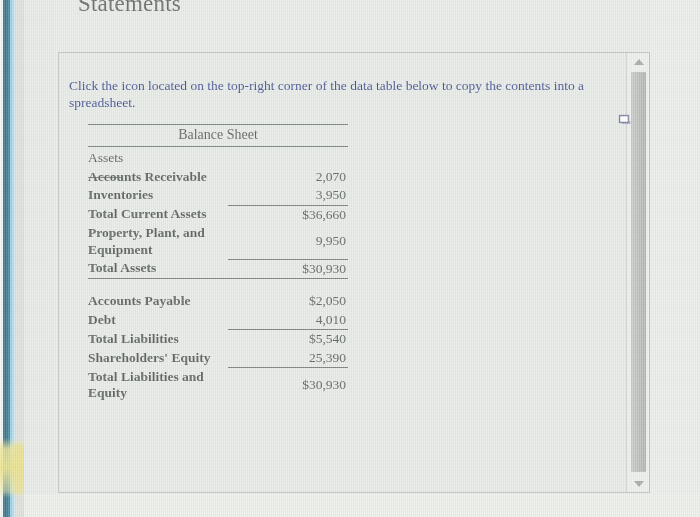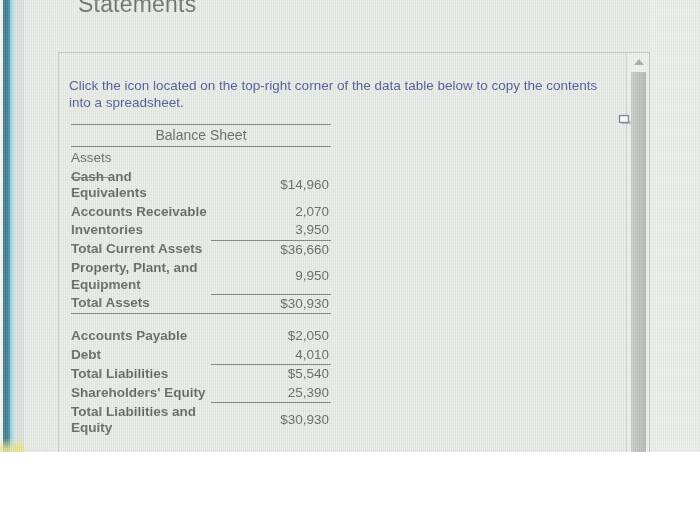--- a/index.html
+++ b/index.html
@@ -3,24 +3,24 @@
 <meta charset="utf-8">
 <style>
   html, body {
     margin: 0;
     padding: 0;
     background: #ffffff;
   }
   #screen {
     position: relative;
     width: 700px;
-    height: 452px;
+    height: 517px;
     overflow: hidden;
     background: #e7eae6;
-    font-family: Liberation Sans, sans-serif;
+    font-family: Liberation Serif, serif;
     -webkit-font-smoothing: antialiased;
   }
 
   
   #noise {
     position: absolute;
     inset: 0;
     pointer-events: none;
     z-index: 50;
     opacity: .40;
@@ -122,21 +122,21 @@
     top: 111px;
     width: 16px;
     height: 15px;
     z-index: 20;
   }
 
   
   #data-table {
     border-collapse: collapse;
     width: 260px;
-    margin-left: 2px;
+    margin-left: 19px;
     font-size: 13.5px;
     color: #4a4f4c;
   }
   #data-table td {
     padding: 0;
     vertical-align: middle;
   }
   .lbl {
     width: 136px;
     font-weight: bold;
@@ -268,24 +268,20 @@
           <tr class="rule-top rule-under">
             <td class="title-cell" colspan="2">Balance Sheet</td>
           </tr>
 
           <tr>
             <td class="lbl section" colspan="2">
               <span>Assets</span>
             </td>
           </tr>
 
-          <tr>
-            <td class="lbl">Cash and Equivalents</td>
-            <td class="val">$14,960</td>
-          </tr>
           <tr>
             <td class="lbl">Accounts Receivable</td>
             <td class="val">2,070</td>
           </tr>
           <tr>
             <td class="lbl">Inventories</td>
             <td class="val">3,950</td>
           </tr>
           <tr>
             <td class="lbl">Total Current Assets</td>

